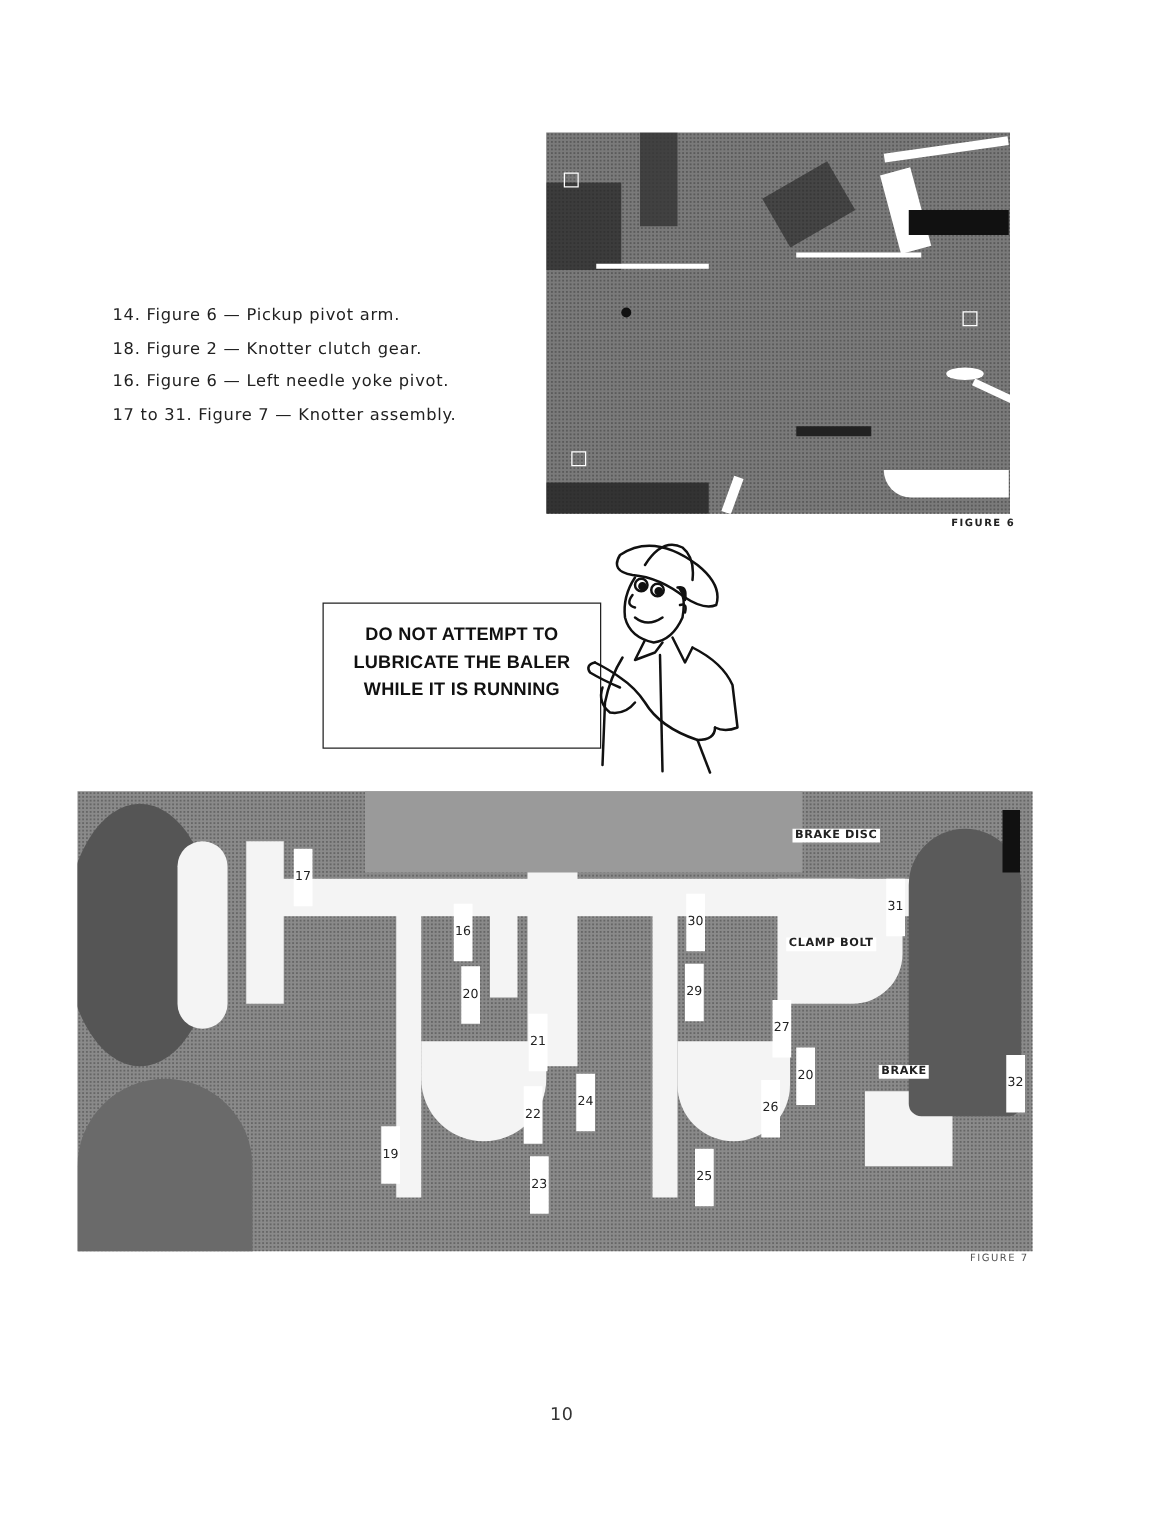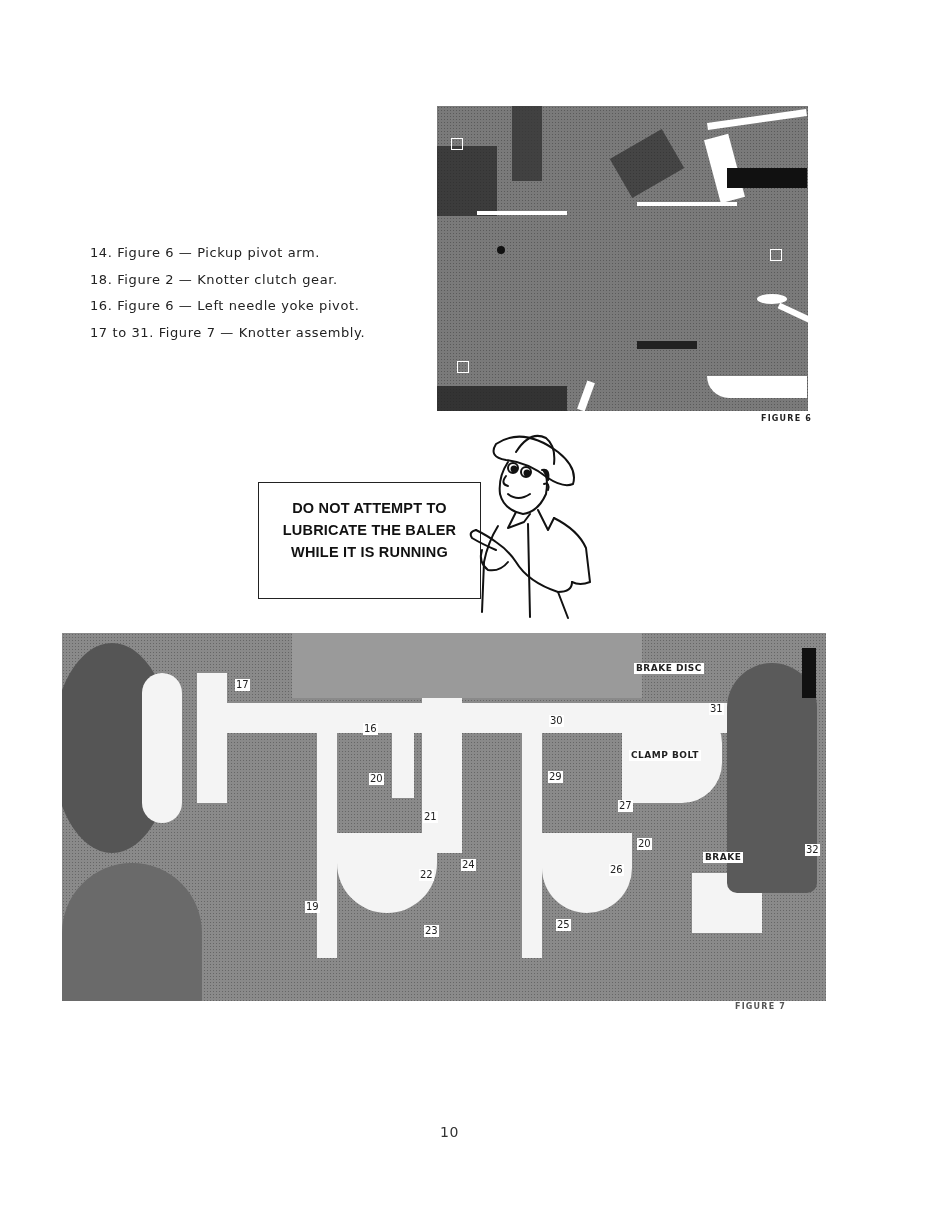--- a/index.html
+++ b/index.html
@@ -20,21 +20,21 @@
 
   .man { position: absolute; left: 468px; top: 432px; width: 140px; height: 190px; }
 
   .fig7 { position: absolute; left: 62px; top: 633px; width: 764px; height: 368px; overflow: hidden;
     background-color: #8a8a8a;
     background-image: radial-gradient(#666 0.8px, transparent 1px);
     background-size: 3px 3px; }
   .fig7 .w { position: absolute; background: #f4f4f4; }
   .fig7 .d { position: absolute; background: #6f6f6f; }
   .callout { position: absolute; background: #fff; color: #222; font-family: "DejaVu Sans", sans-serif; font-size: 9px; font-weight: bold; padding: 0 2px; line-height: 11px; letter-spacing: 0.5px; }
-  .num { position: absolute; background: #fff; color: #222; font-family: "DejaVu Sans", sans-serif; font-size: 10px; padding: 0 1px; line-height: 12px; }
+  .num { position: absolute; background: #fff; color: #222; font-family: "DejaVu Sans", sans-serif; font-size: 10px; padding: 17px 1px; line-height: 12px; }
 
   .page-num { position: absolute; left: 440px; top: 1124px; font-size: 14px; color: #333; letter-spacing: 0.5px; }
 </style>
 </head>
 <body>
 
 <div class="item-list">
   <div class="item"><span>14.</span> <span>Figure 6 — Pickup pivot arm.</span></div>
   <div class="item"><span>18.</span> <span>Figure 2 — Knotter clutch gear.</span></div>
   <div class="item"><span>16.</span> <span>Figure 6 — Left needle yoke pivot.</span></div>
@@ -135,15 +135,15 @@
   <div class="num" style="left:399px;top:226px">24</div>
   <div class="num" style="left:494px;top:286px">25</div>
   <div class="num" style="left:547px;top:231px">26</div>
   <div class="num" style="left:556px;top:167px">27</div>
   <div class="num" style="left:575px;top:205px">20</div>
   <div class="num" style="left:486px;top:138px">29</div>
   <div class="num" style="left:487px;top:82px">30</div>
   <div class="num" style="left:647px;top:70px">31</div>
   <div class="num" style="left:743px;top:211px">32</div>
 </div>
-<div class="fig-caption" style="left:735px;top:1002px;font-weight:bold;color:#555">FIGURE 7</div>
+<div class="fig-caption" style="left:776px;top:1002px;font-weight:normal;color:#555">FIGURE 7</div>
 
 <div class="page-num">10</div>
 
 </body></html>

